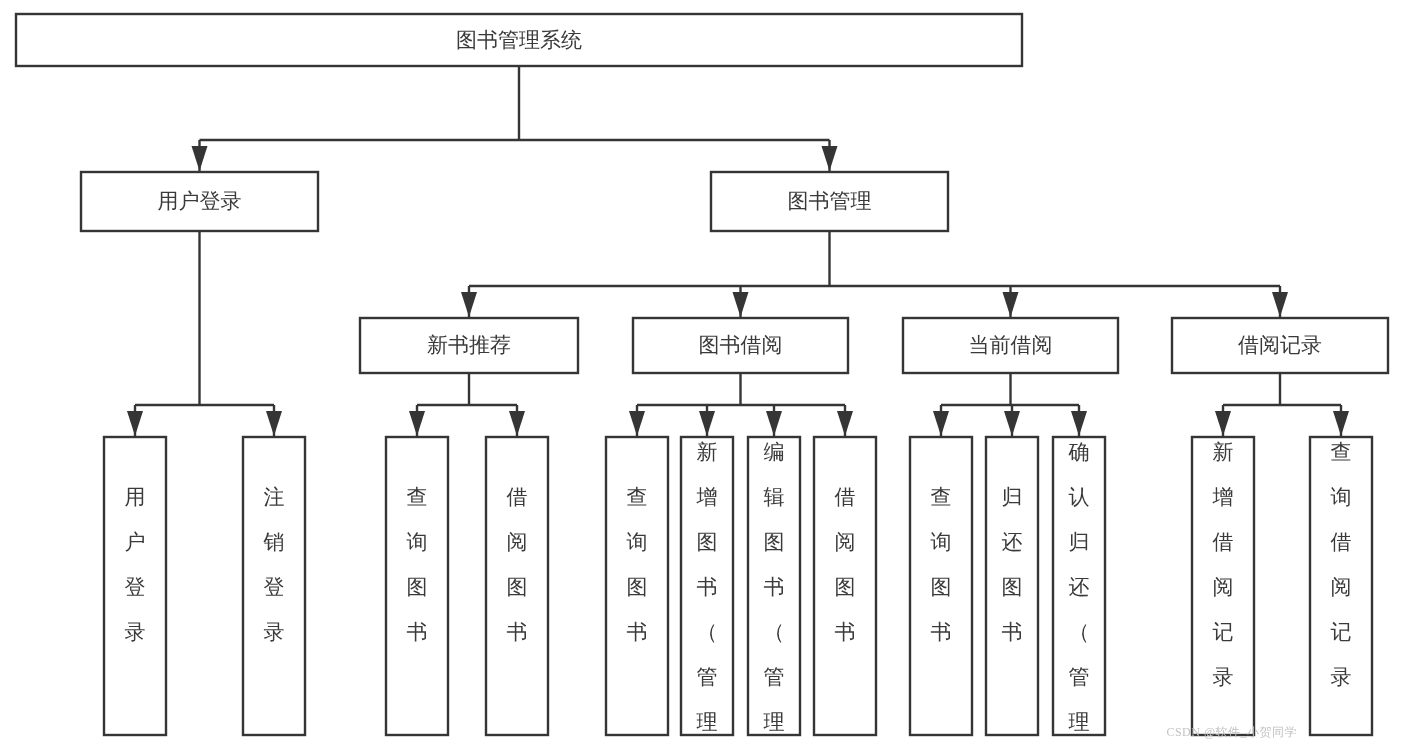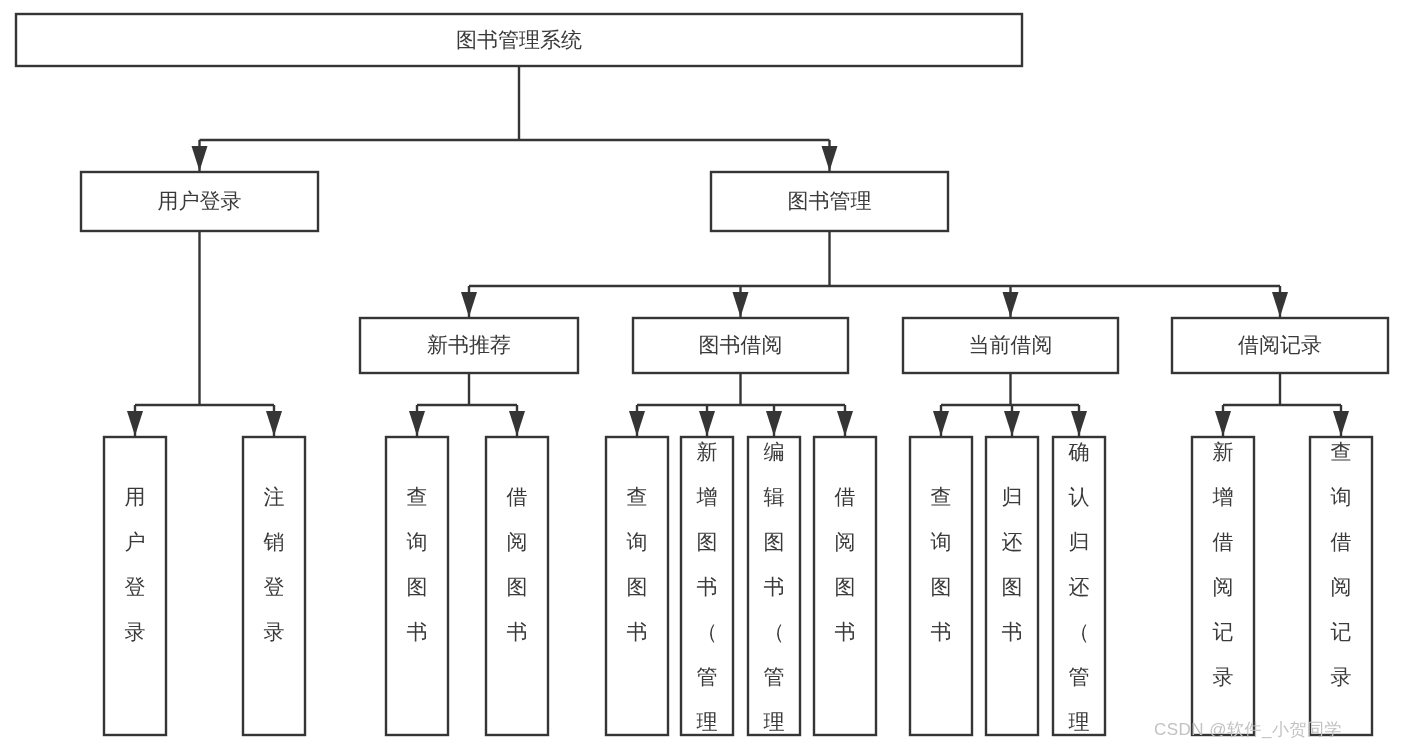--- a/index.html
+++ b/index.html
@@ -11,21 +11,20 @@
     width: 1405px;
     height: 747px;
     font-family: "Liberation Sans", "DejaVu Sans", sans-serif;
     overflow: hidden;
     position: relative;
   }
   #diagram-root {
     position: relative;
     width: 1305px;
     height: 747px;
-    padding-left: 45px;
   }
   svg.diagram-svg {
     position: absolute;
     top: 0;
     left: 0;
     width: 1405px;
     height: 747px;
   }
   .node-box {
     fill: #ffffff;
@@ -52,22 +51,22 @@
     fill: #3a3a3a;
     font-family: "Liberation Sans", "DejaVu Sans", sans-serif;
     font-size: 21px;
     text-anchor: middle;
   }
   .watermark-text {
     position: absolute;
     right: 8px;
     bottom: 6px;
     color: #c2c2c2;
-    font-family: Liberation Sans, sans-serif;
-    font-size: 17px;
+    font-family: Liberation Serif, serif;
+    font-size: 12px;
     letter-spacing: 0.5px;
     white-space: nowrap;
     user-select: none;
   }
 </style>
 </head>
 <body>
 
 <div id="diagram-root">
   <svg class="diagram-svg" viewBox="0 0 1405 747">

